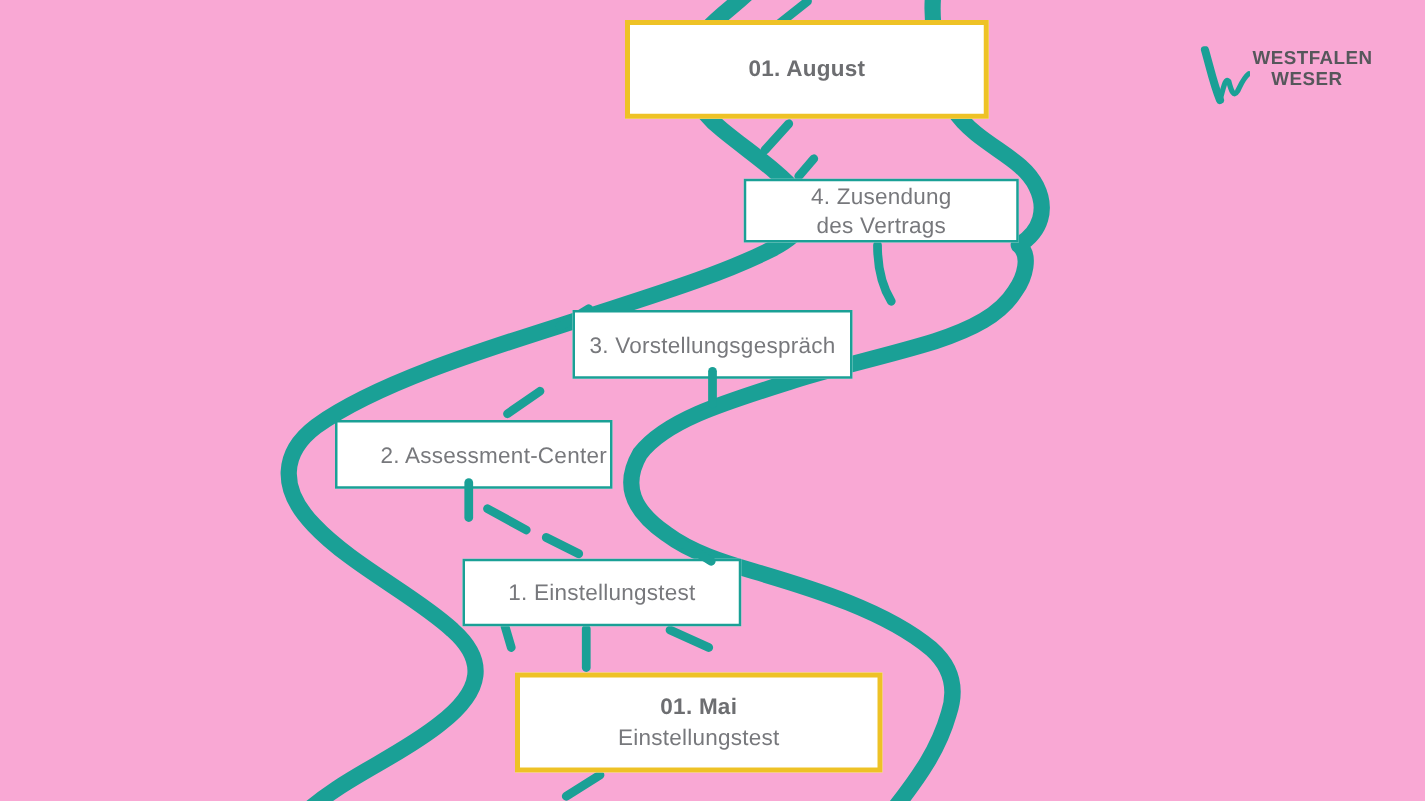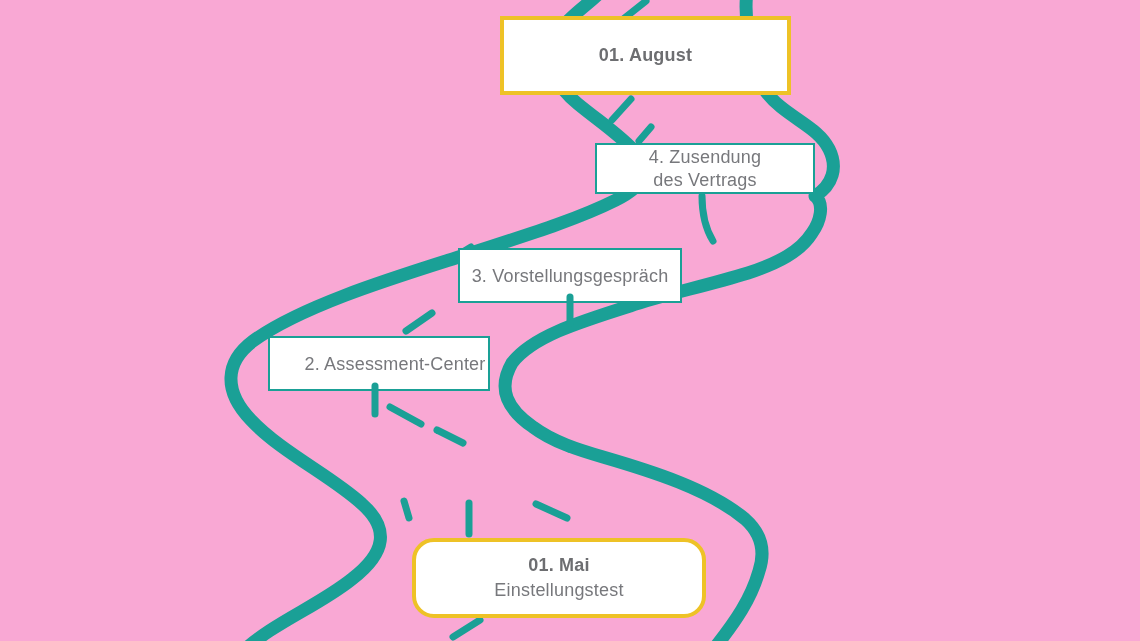--- a/index.html
+++ b/index.html
@@ -17,21 +17,21 @@
     box-sizing:border-box;
   }
   .box.teal{border:2px solid #1aa096;}
   .box.gold{border:4px solid #eec226;line-height:25px;}
   .bold{font-weight:bold;color:#6d6e71;}
   #box-august{left:500px;top:16px;width:291px;height:79px;}
   #box-vertrag{left:595px;top:143px;width:220px;height:51px;line-height:23px;}
   #box-gespraech{left:458px;top:248px;width:224px;height:55px;}
   #box-assessment{left:268px;top:336px;width:222px;height:55px;padding-left:32px;}
   #box-test{left:370px;top:447px;width:223px;height:54px;}
-  #box-mai{left:412px;top:538px;width:294px;height:80px;border-radius:22px;}
+  #box-mai{left:412px;top:538px;width:294px;height:80px;}
   .logo{
     position:absolute;left:960px;top:34px;z-index:2;
     display:flex;align-items:flex-start;
   }
   .logo-mark{width:40px;height:48px;margin-top:3px;}
   .logo-text{
     color:#56575b;font-weight:bold;font-size:15px;line-height:17px;
     letter-spacing:.4px;margin-left:2px;margin-top:4px;
   }
   .logo-text .l2{padding-left:15px;}
@@ -79,28 +79,43 @@
   </div>
 
   <div class="box teal" id="box-gespraech">
     <div>3. Vorstellungsgespräch</div>
   </div>
 
   <div class="box teal" id="box-assessment">
     <div>2. Assessment-Center</div>
   </div>
 
+  <div class="box teal" id="box-test">
+    <div>1. Einstellungstest</div>
+  </div>
 
   <div class="box gold" id="box-mai">
     <div class="bold">01. Mai</div>
     <div>Einstellungstest</div>
   </div>
 
   <svg class="layer over" viewBox="0 0 1140 641">
     <g fill="none" stroke="#1aa096" stroke-width="7" stroke-linecap="round">
       <path d="M545,434 L569,449"></path>
       <path d="M375,386 L375,414"></path>
       <path d="M570,297 L570,323"></path>
     </g>
   </svg>
 
+  <div class="logo">
+    <svg class="logo-mark" viewBox="0 0 40 48">
+      <g fill="none" stroke="#1aa096" stroke-linecap="round" stroke-linejoin="round">
+        <path d="M4,3 C8,17 11,31 16,43" stroke-width="6.5"></path>
+        <path d="M16,43 C19,33 20,25 23,28 C25,36 27,41 30,36 C33,30 35,25 39,22" stroke-width="4.2"></path>
+      </g>
+    </svg>
+    <div class="logo-text">
+      <div class="l1">WESTFALEN</div>
+      <div class="l2">WESER</div>
+    </div>
+  </div>
 
 </div>
 
 </body></html>

